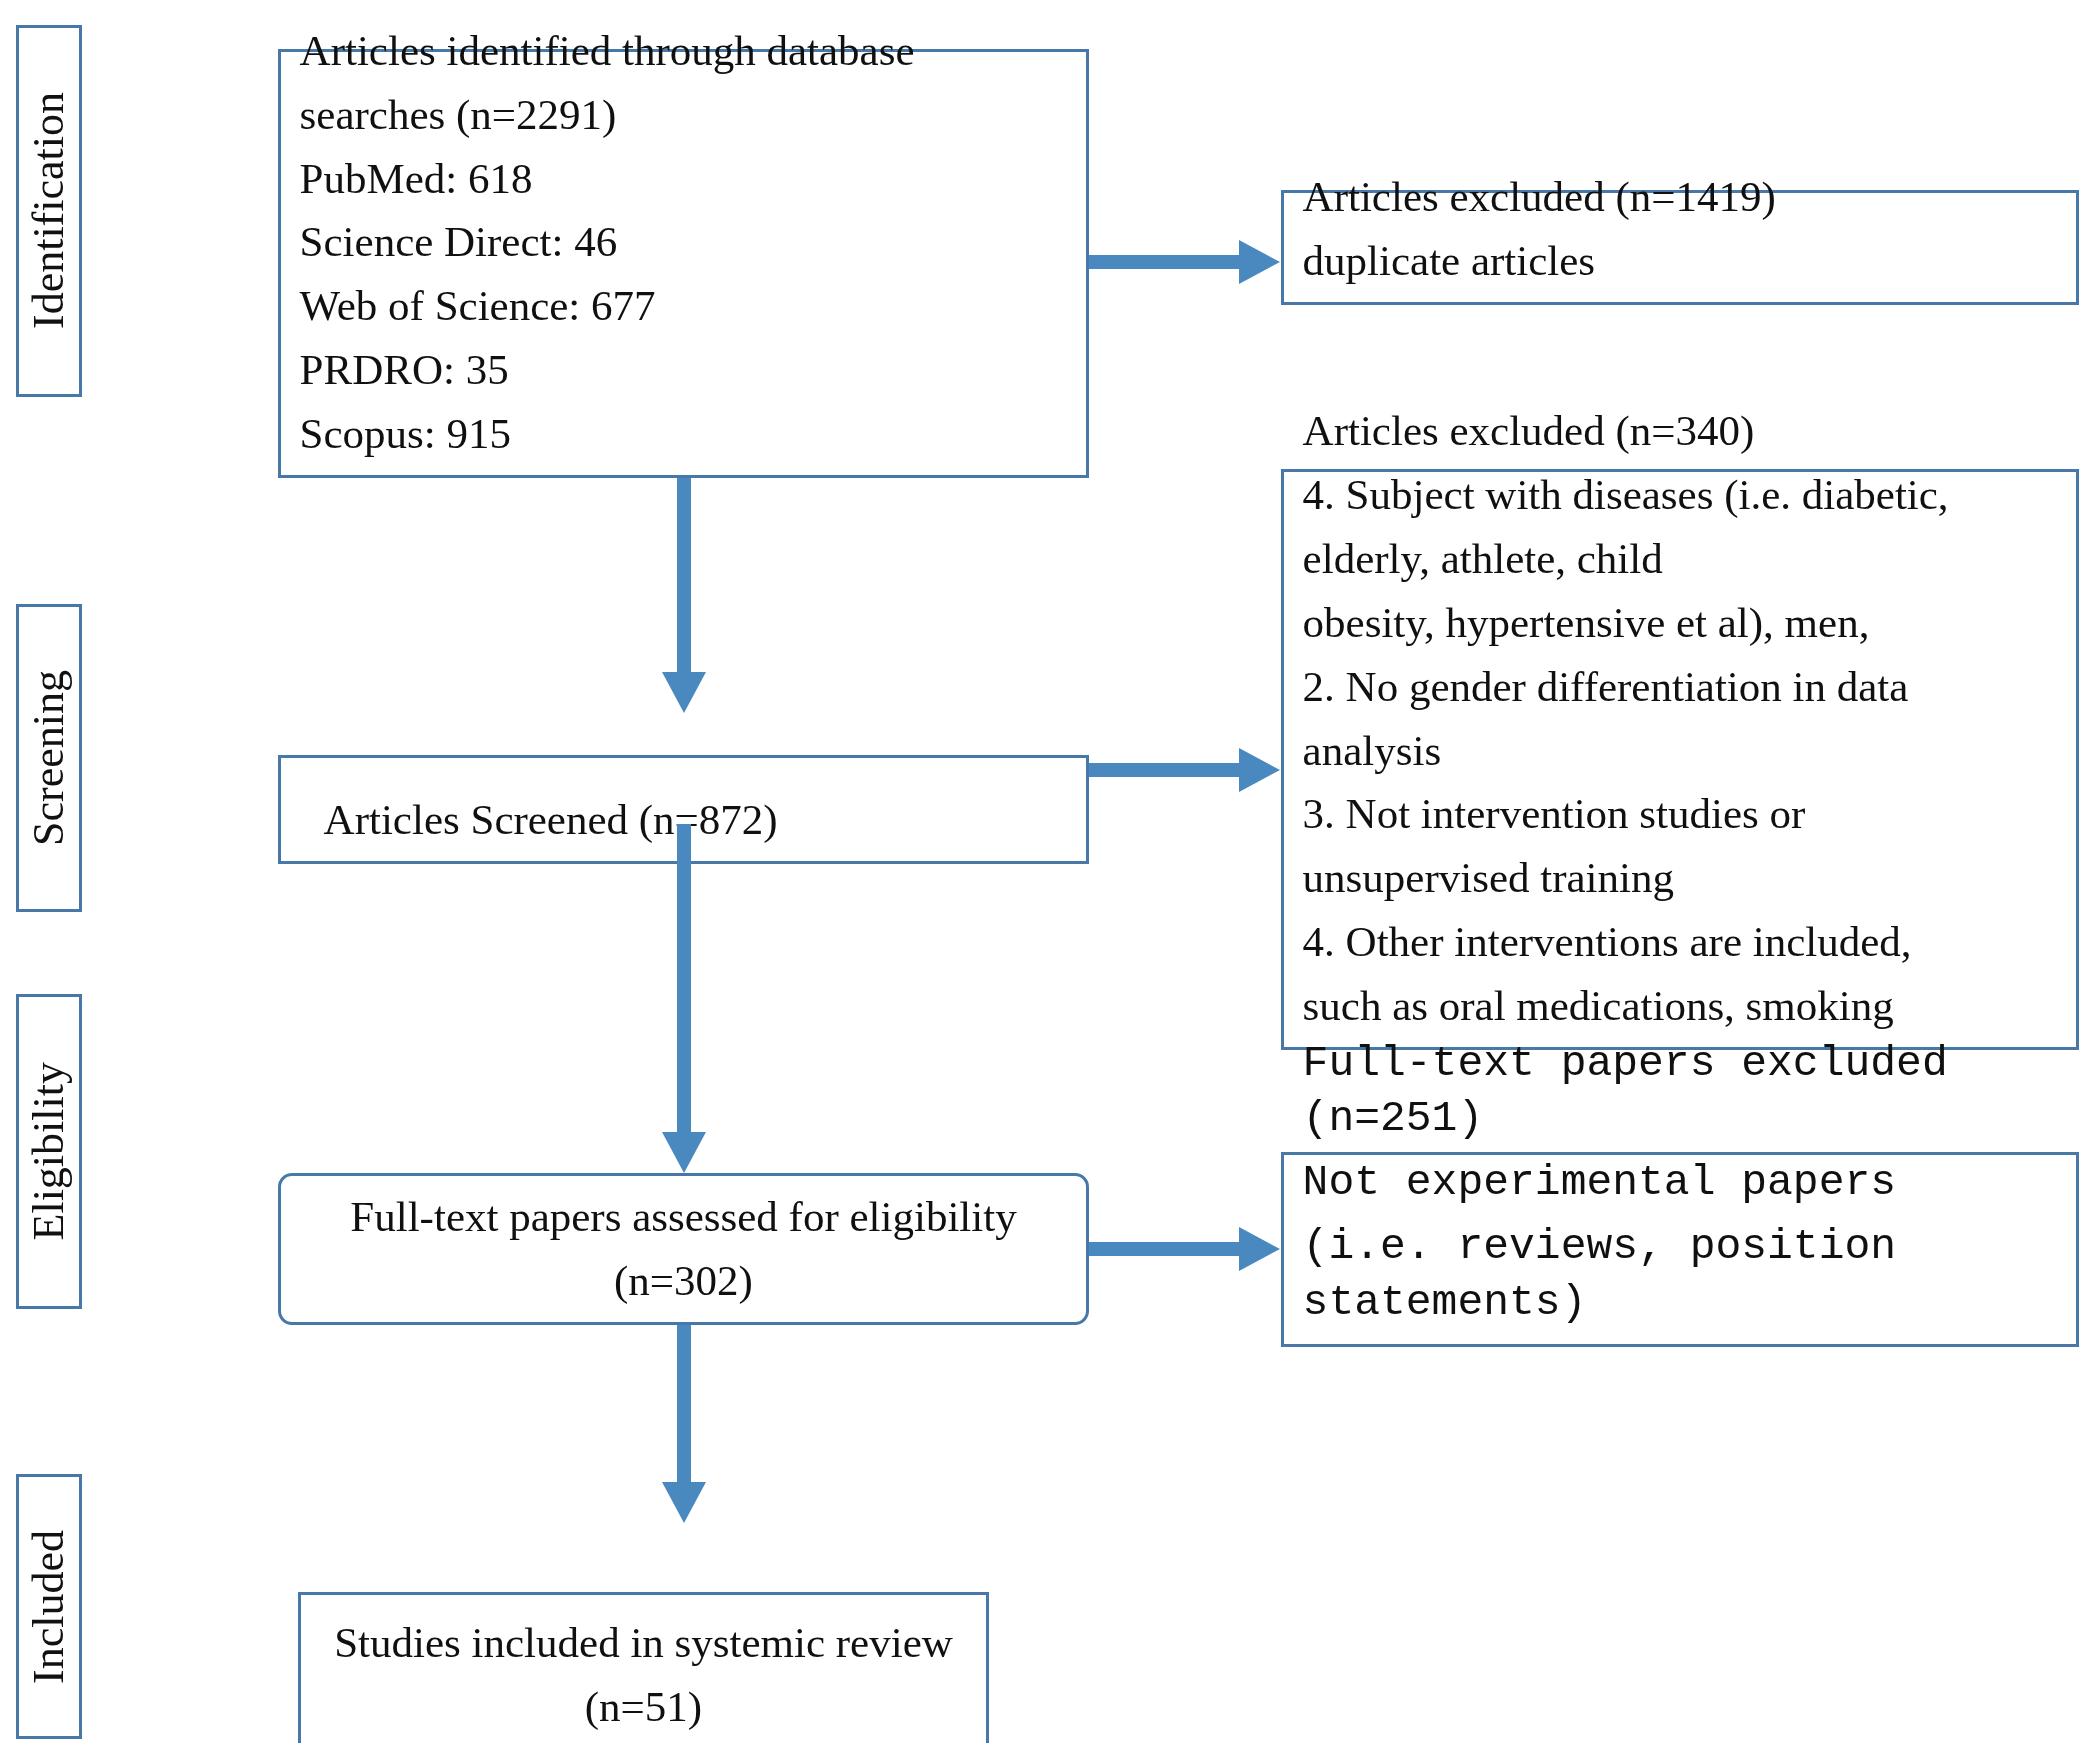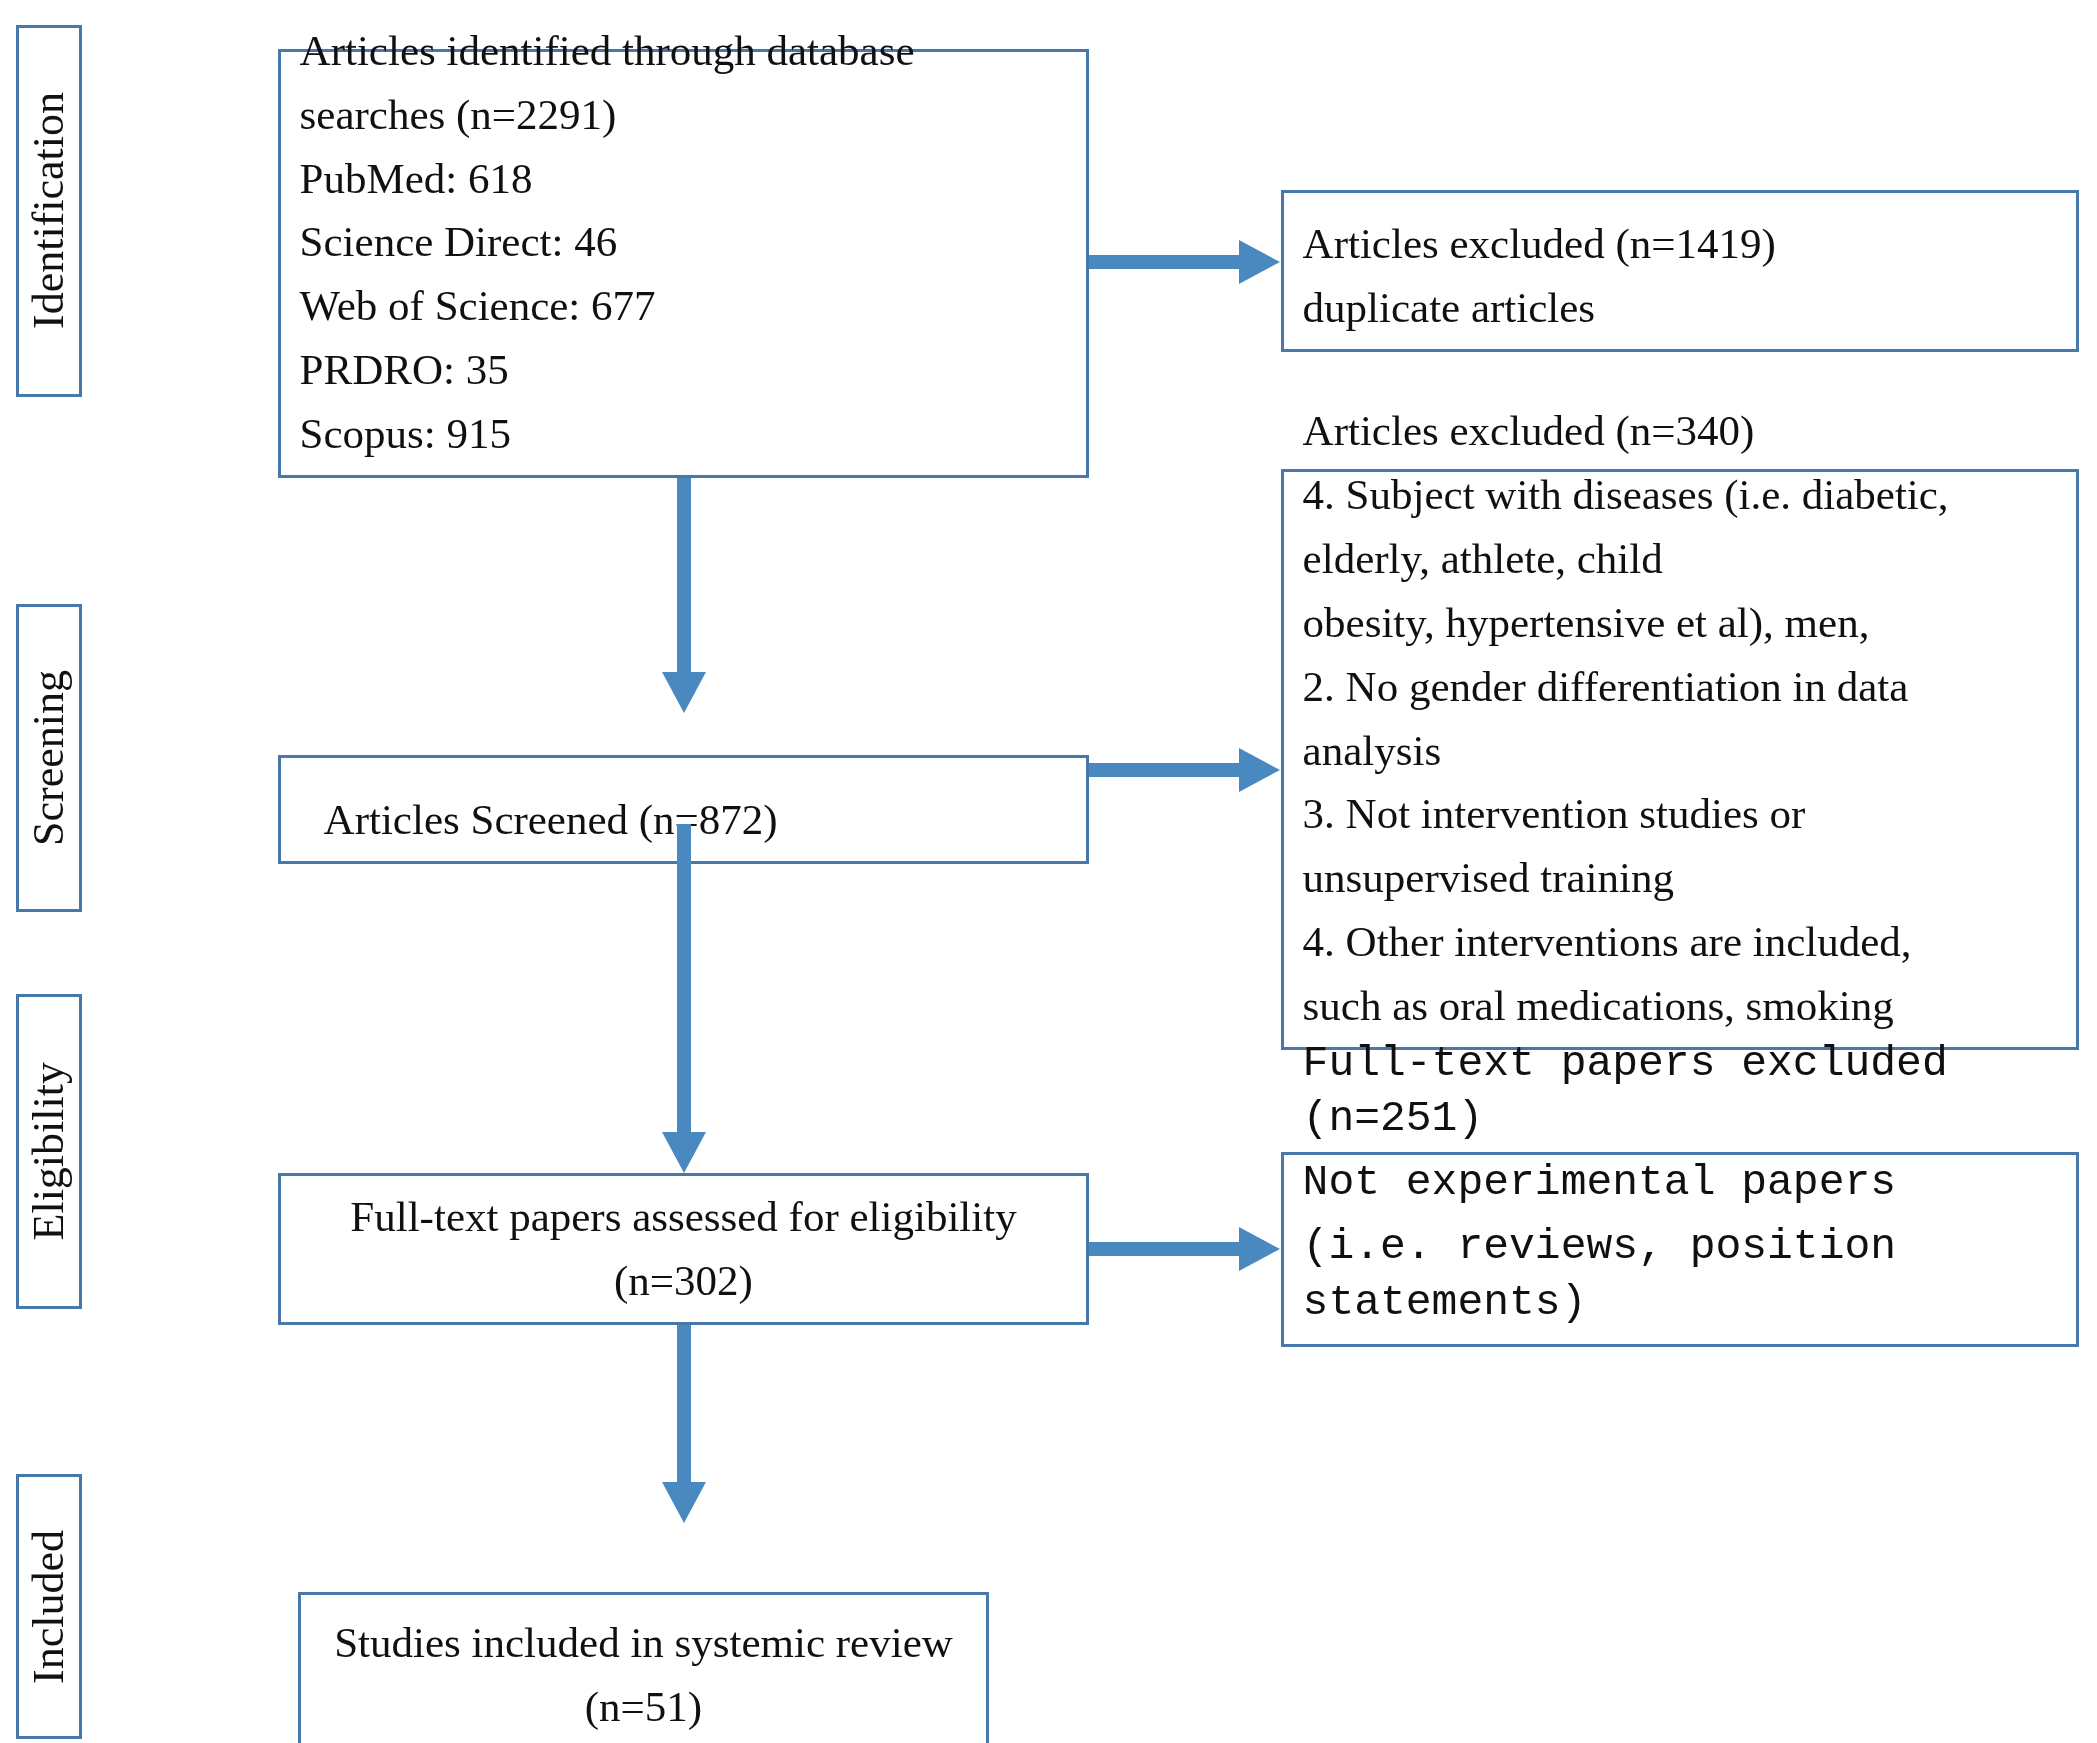--- a/index.html
+++ b/index.html
@@ -106,21 +106,21 @@
   <div class="flow-box left-text" style="left:278px; top:49px; width:811px; height:429px;">
     <p>Articles identified through database</p>
     <p>searches  (n=2291)</p>
     <p>PubMed: 618</p>
     <p>Science Direct: 46</p>
     <p>Web of Science: 677</p>
     <p>PRDRO: 35</p>
     <p>Scopus: 915</p>
   </div>
 
-  <div class="flow-box left-text" style="left:1281px; top:190px; width:798px; height:162px;">
+  <div class="flow-box left-text" style="left:1281px; top:190px; width:798px; height:115px;">
     <p>Articles excluded (n=1419)</p>
     <p>duplicate articles</p>
   </div>
 
   <div class="flow-box left-text" style="left:278px; top:715px; width:811px; height:109px;margin-top:40px;">
     <p style="padding-left:24px;">Articles Screened  (n=872)</p>
   </div>
 
   <div class="flow-box left-text" style="left:1281px; top:469px; width:798px; height:581px;">
     <p>Articles excluded (n=340)</p>
@@ -128,21 +128,21 @@
     <p>elderly, athlete, child</p>
     <p>obesity, hypertensive et al), men,</p>
     <p>2. No gender differentiation in data</p>
     <p>analysis</p>
     <p>3. Not intervention studies or</p>
     <p>unsupervised training</p>
     <p>4. Other interventions are included,</p>
     <p>such as oral medications, smoking</p>
   </div>
 
-  <div class="flow-box center-text" style="left:278px; top:1173px; width:811px; height:152px;">
+  <div class="flow-box center-text" style="left:278px; top:1173px; width:811px; height:152px;border-radius:14px;">
     <p>Full-text papers assessed for eligibility</p>
     <p>(n=302)</p>
   </div>
 
   <div class="flow-box left-text" style="left:1281px; top:1152px; width:798px; height:195px;font-family:Liberation Mono, monospace;">
     <p>Full-text papers excluded (n=251)</p>
     <p>Not experimental papers</p>
     <p>(i.e. reviews, position statements)</p>
   </div>
 

